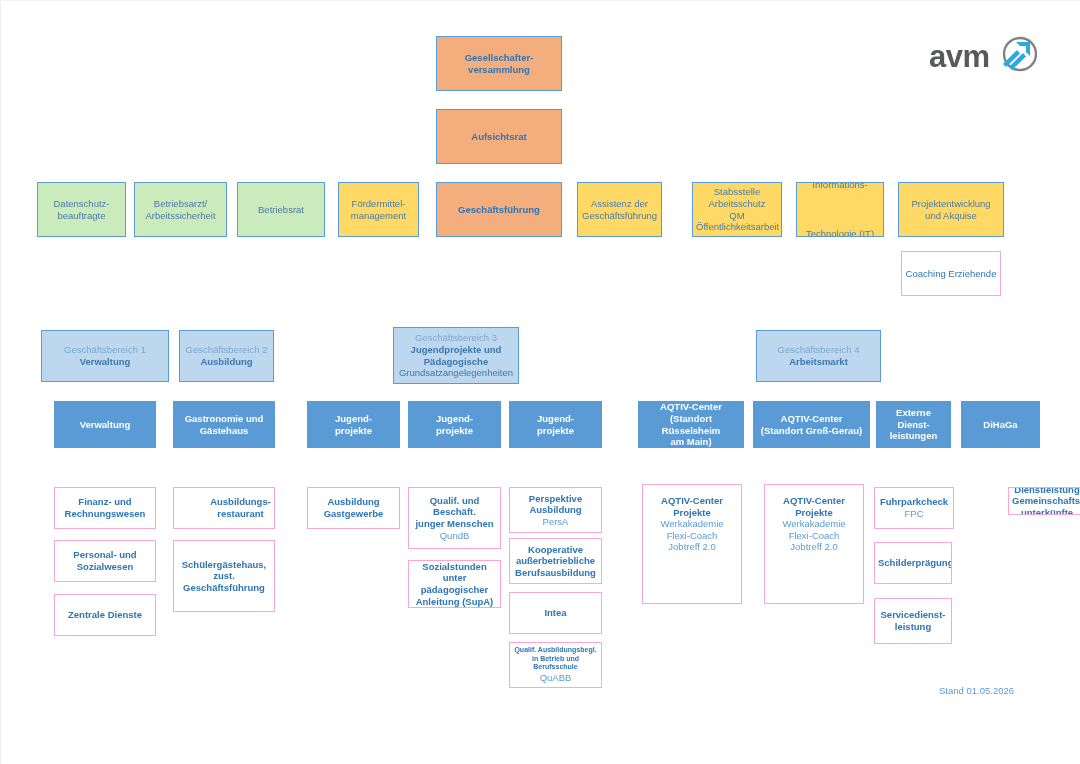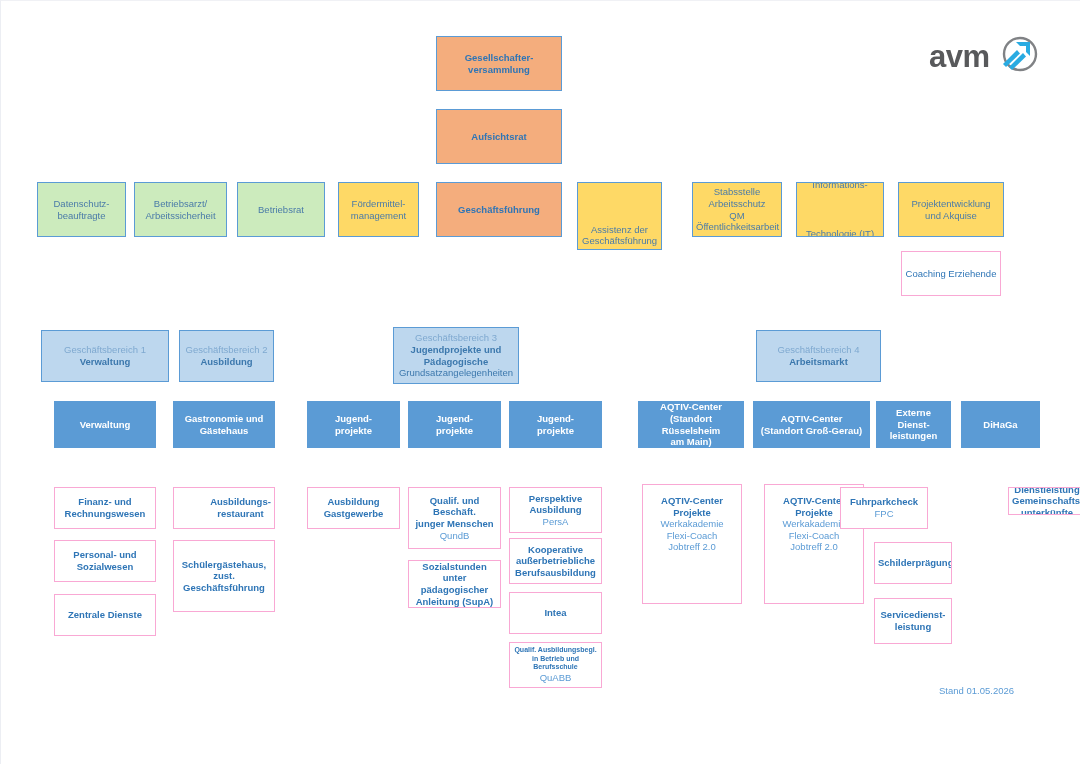--- a/index.html
+++ b/index.html
@@ -158,21 +158,21 @@
 
   <div class="box v-yellow" style="left:337px; top:181px; width:81px; height:55px;">
     <span class="ln">Fördermittel-</span>
     <span class="ln">management</span>
   </div>
 
   <div class="box v-orange" style="left:435px; top:181px; width:126px; height:55px;">
     <span class="ln">Geschäftsführung</span>
   </div>
 
-  <div class="box v-yellow" style="left:576px; top:181px; width:85px; height:68px;justify-content:flex-end;">
+  <div class="box v-yellow" style="left:576px; top:181px; width:85px; height:55px;">
     <span class="ln">Assistenz der</span>
     <span class="ln">Geschäftsführung</span>
   </div>
 
   <div class="box v-yellow" style="left:691px; top:181px; width:90px; height:55px;">
     <span class="ln">Stabsstelle</span>
     <span class="ln">Arbeitsschutz</span>
     <span class="ln">QM</span>
     <span class="ln">Öffentlichkeitsarbeit</span>
   </div>
@@ -330,21 +330,21 @@
   </div>
 
   <div class="box v-white" style="left:763px; top:483px; width:100px; height:120px; justify-content:flex-start; padding-top:10px;">
     <span class="ln">AQTIV-Center</span>
     <span class="ln">Projekte</span>
     <span class="ln sub">Werkakademie</span>
     <span class="ln sub">Flexi-Coach</span>
     <span class="ln sub">Jobtreff 2.0</span>
   </div>
 
-  <div class="box v-white" style="left:839px; top:486px; width:88px; height:42px;">
+  <div class="box v-white" style="left:873px; top:486px; width:80px; height:42px;">
     <span class="ln">Fuhrparkcheck</span>
     <span class="ln sub">FPC</span>
   </div>
 
   <div class="box v-white" style="left:873px; top:541px; width:78px; height:42px;">
     <span class="ln">Schilderprägung</span>
   </div>
 
   <div class="box v-white" style="left:873px; top:597px; width:78px; height:46px;">
     <span class="ln">Servicedienst-</span>

